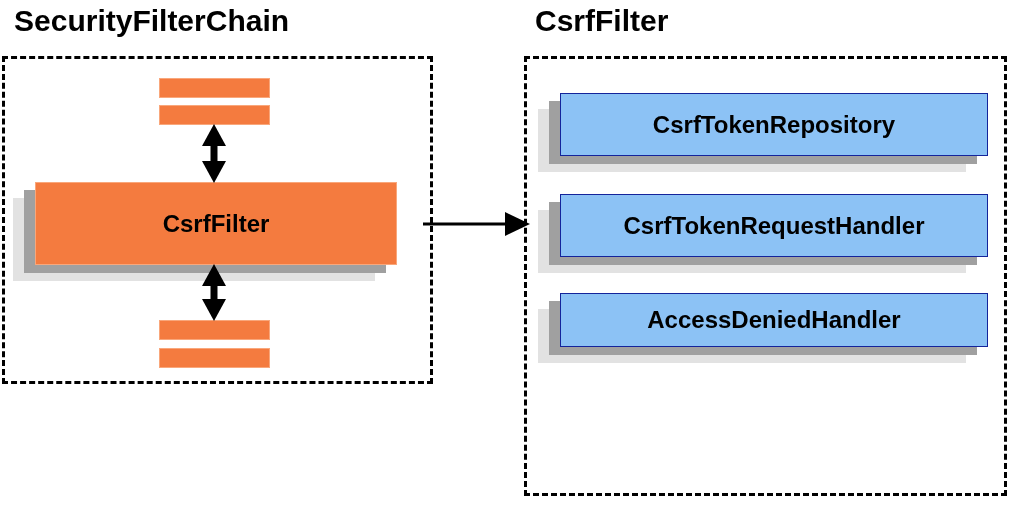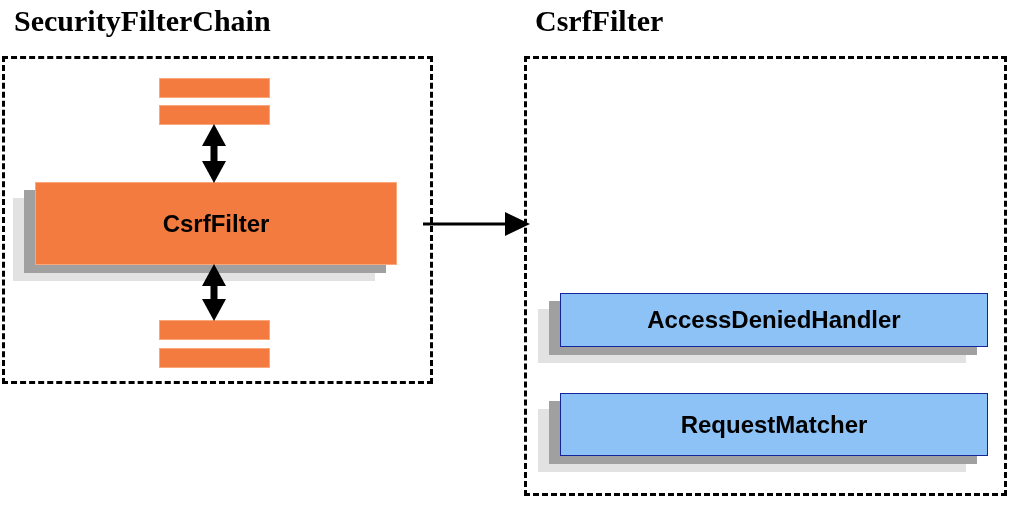--- a/index.html
+++ b/index.html
@@ -14,21 +14,21 @@
     position: relative;
     width: 1010px;
     height: 505px;
     background: #ffffff;
     overflow: hidden;
   }
 
   
   .panel-title {
     position: absolute;
-    font-family: Liberation Serif, serif;
+    font-family: Liberation Sans, sans-serif;
     font-weight: bold;
     font-size: 30px;
     line-height: 34px;
     color: #000000;
     white-space: nowrap;
   }
   #title-left  { left: 14px;  top: 4px; }
   #title-right { left: 535px; top: 4px; }
 
   
@@ -128,37 +128,44 @@
     <div class="shadow-far"></div>
     <div class="shadow-near"></div>
     <div class="face">
       <span>CsrfFilter</span>
     </div>
   </div>
 
   <div class="bar" id="left-bottom-bar-0" style="left: 159px; top: 320px; width: 111px; height: 20px;"></div>
   <div class="bar" id="left-bottom-bar-1" style="left: 159px; top: 348px; width: 111px; height: 20px;"></div>
 
+  <div class="card blue" id="right-card-0" style="left: 560px; top: 93px; width: 428px; height: 63px;">
+    <div class="shadow-far"></div>
+    <div class="shadow-near"></div>
+    <div class="face">
+      <span>CsrfTokenRepository</span>
+    </div>
+  </div>
 
+  <div class="card blue" id="right-card-1" style="left: 560px; top: 194px; width: 428px; height: 63px;">
+    <div class="shadow-far"></div>
+    <div class="shadow-near"></div>
+    <div class="face">
+      <span>CsrfTokenRequestHandler</span>
+    </div>
+  </div>
 
   <div class="card blue" id="right-card-2" style="left: 560px; top: 293px; width: 428px; height: 54px;">
     <div class="shadow-far"></div>
     <div class="shadow-near"></div>
     <div class="face">
       <span>AccessDeniedHandler</span>
     </div>
   </div>
 
-  <div class="card blue" id="right-card-3" style="left: 560px; top: 393px; width: 428px; height: 63px;">
-    <div class="shadow-far"></div>
-    <div class="shadow-near"></div>
-    <div class="face">
-      <span>RequestMatcher</span>
-    </div>
-  </div>
 
   <svg id="arrows" viewBox="0 0 1010 505">
 
     <g>
       <line x1="214" y1="134" x2="214" y2="173" stroke="#000" stroke-width="7"></line>
       <polygon points="214,124 202,146 226,146" fill="#000"></polygon>
       <polygon points="214,183 202,161 226,161" fill="#000"></polygon>
     </g>
 
     <g>

